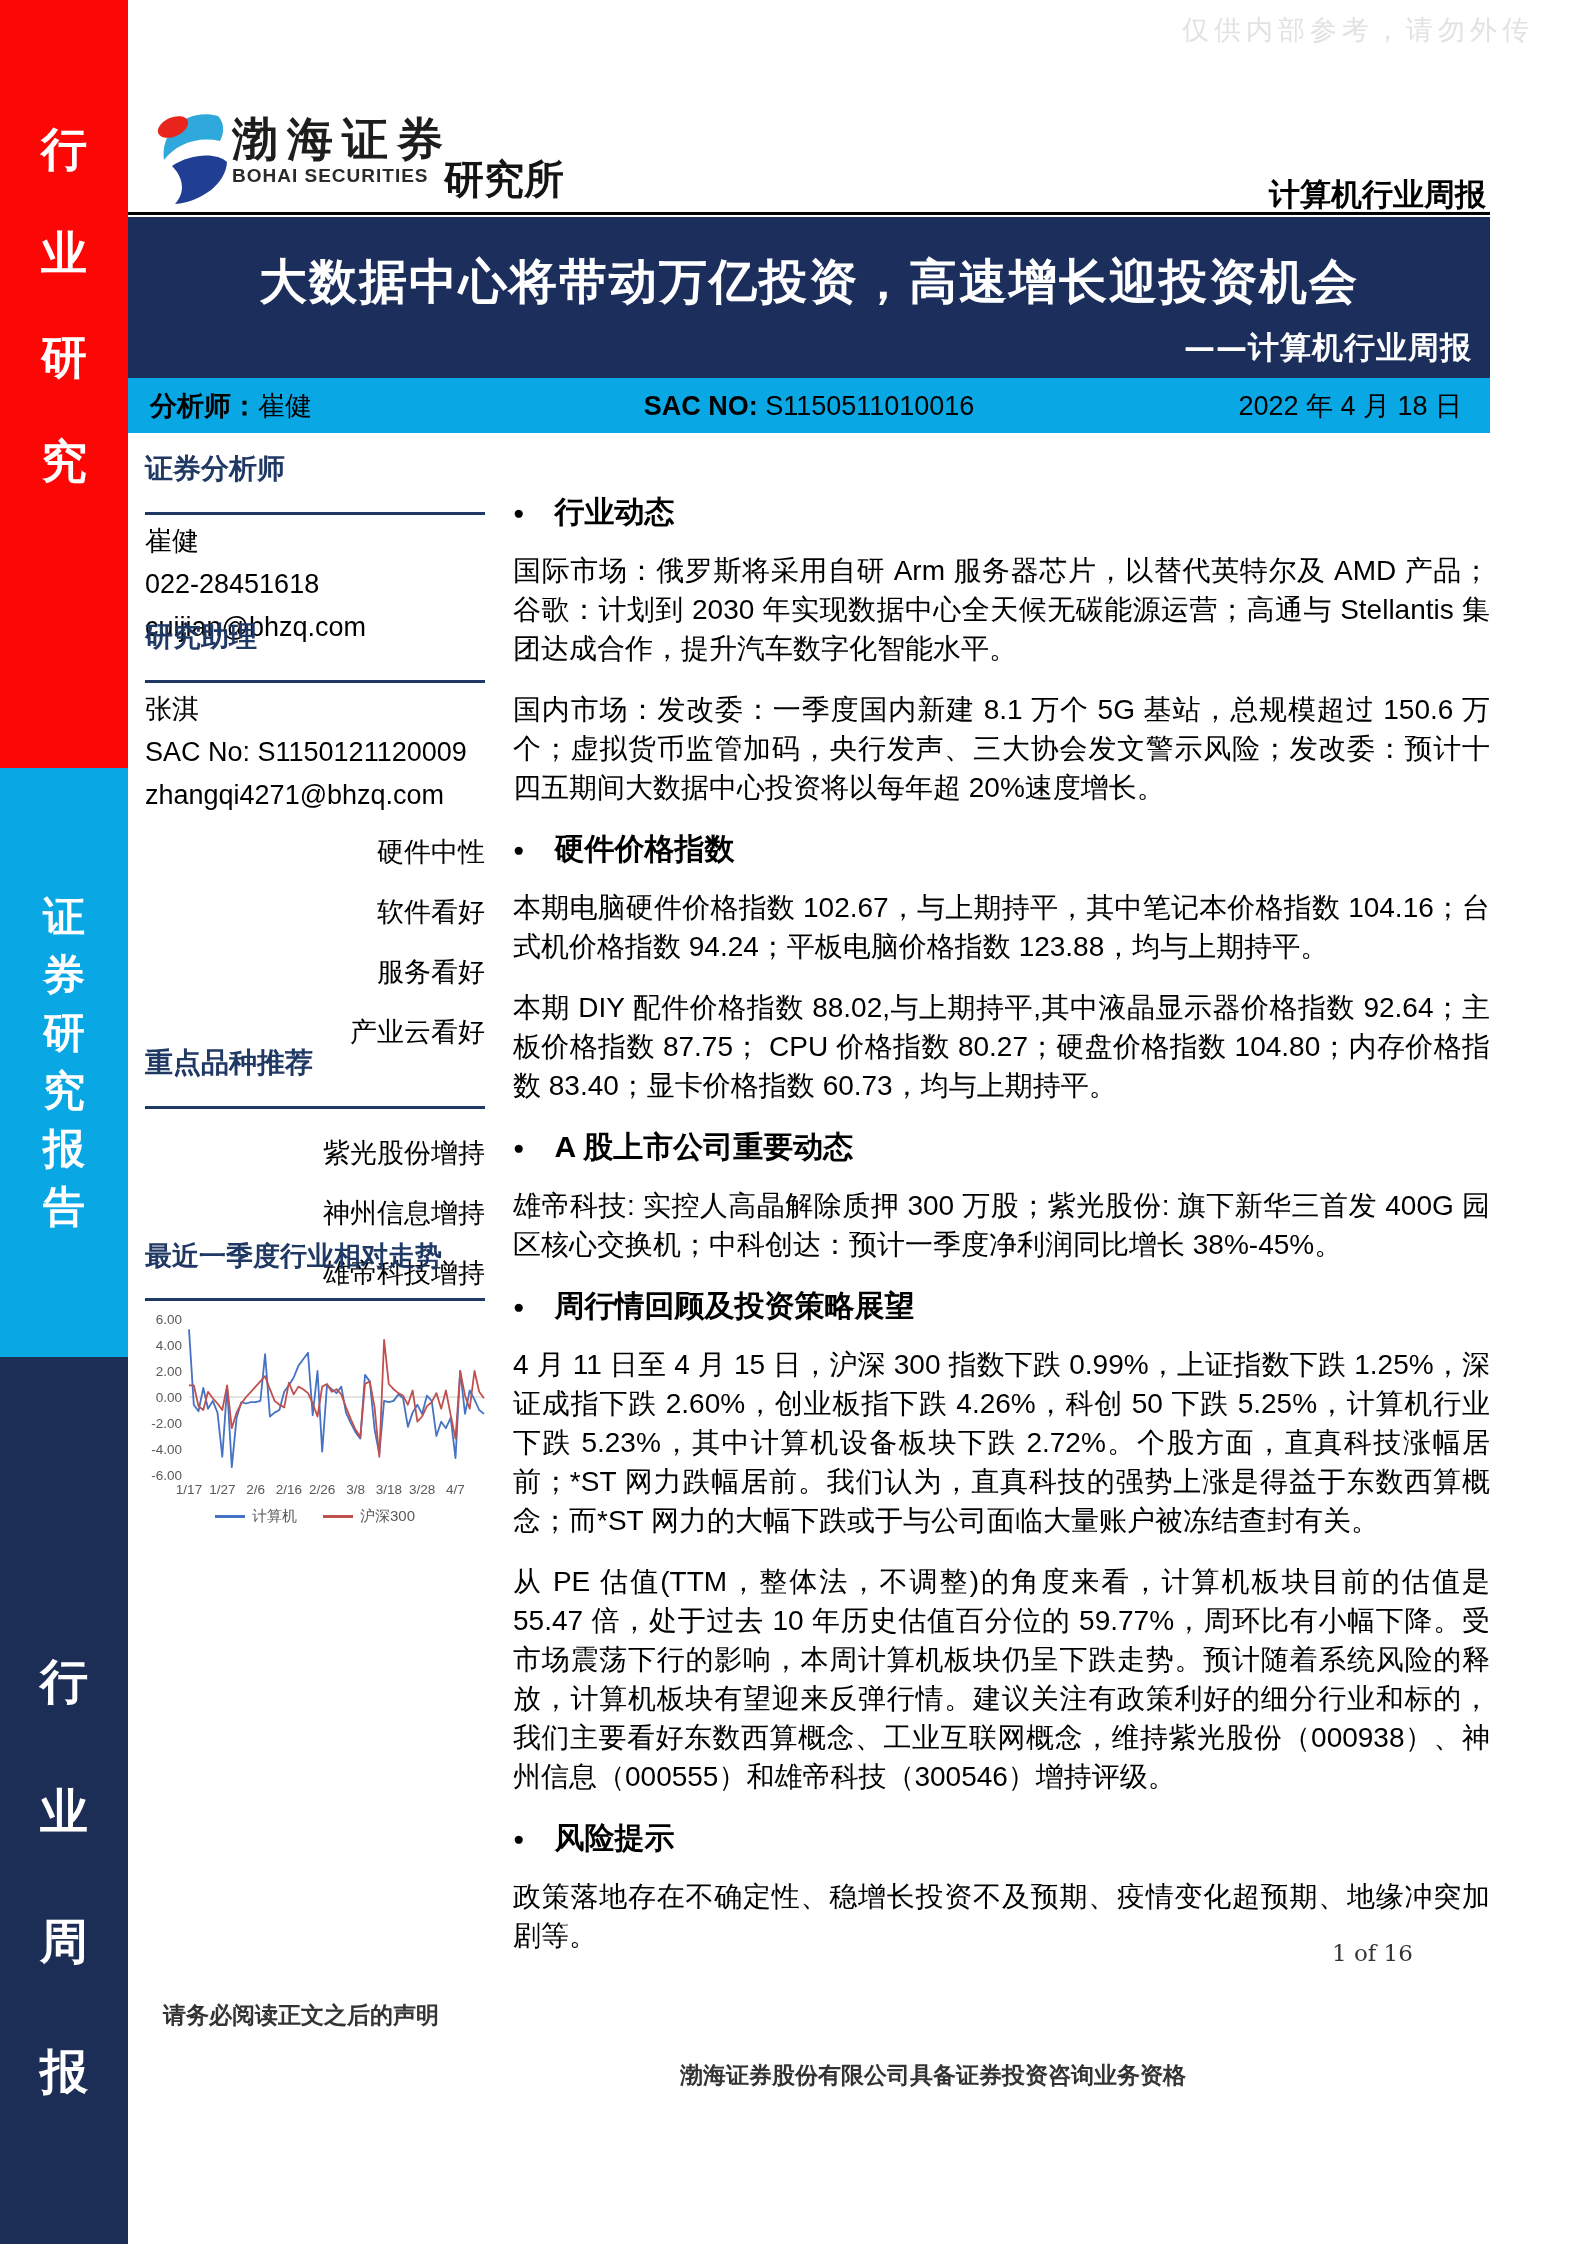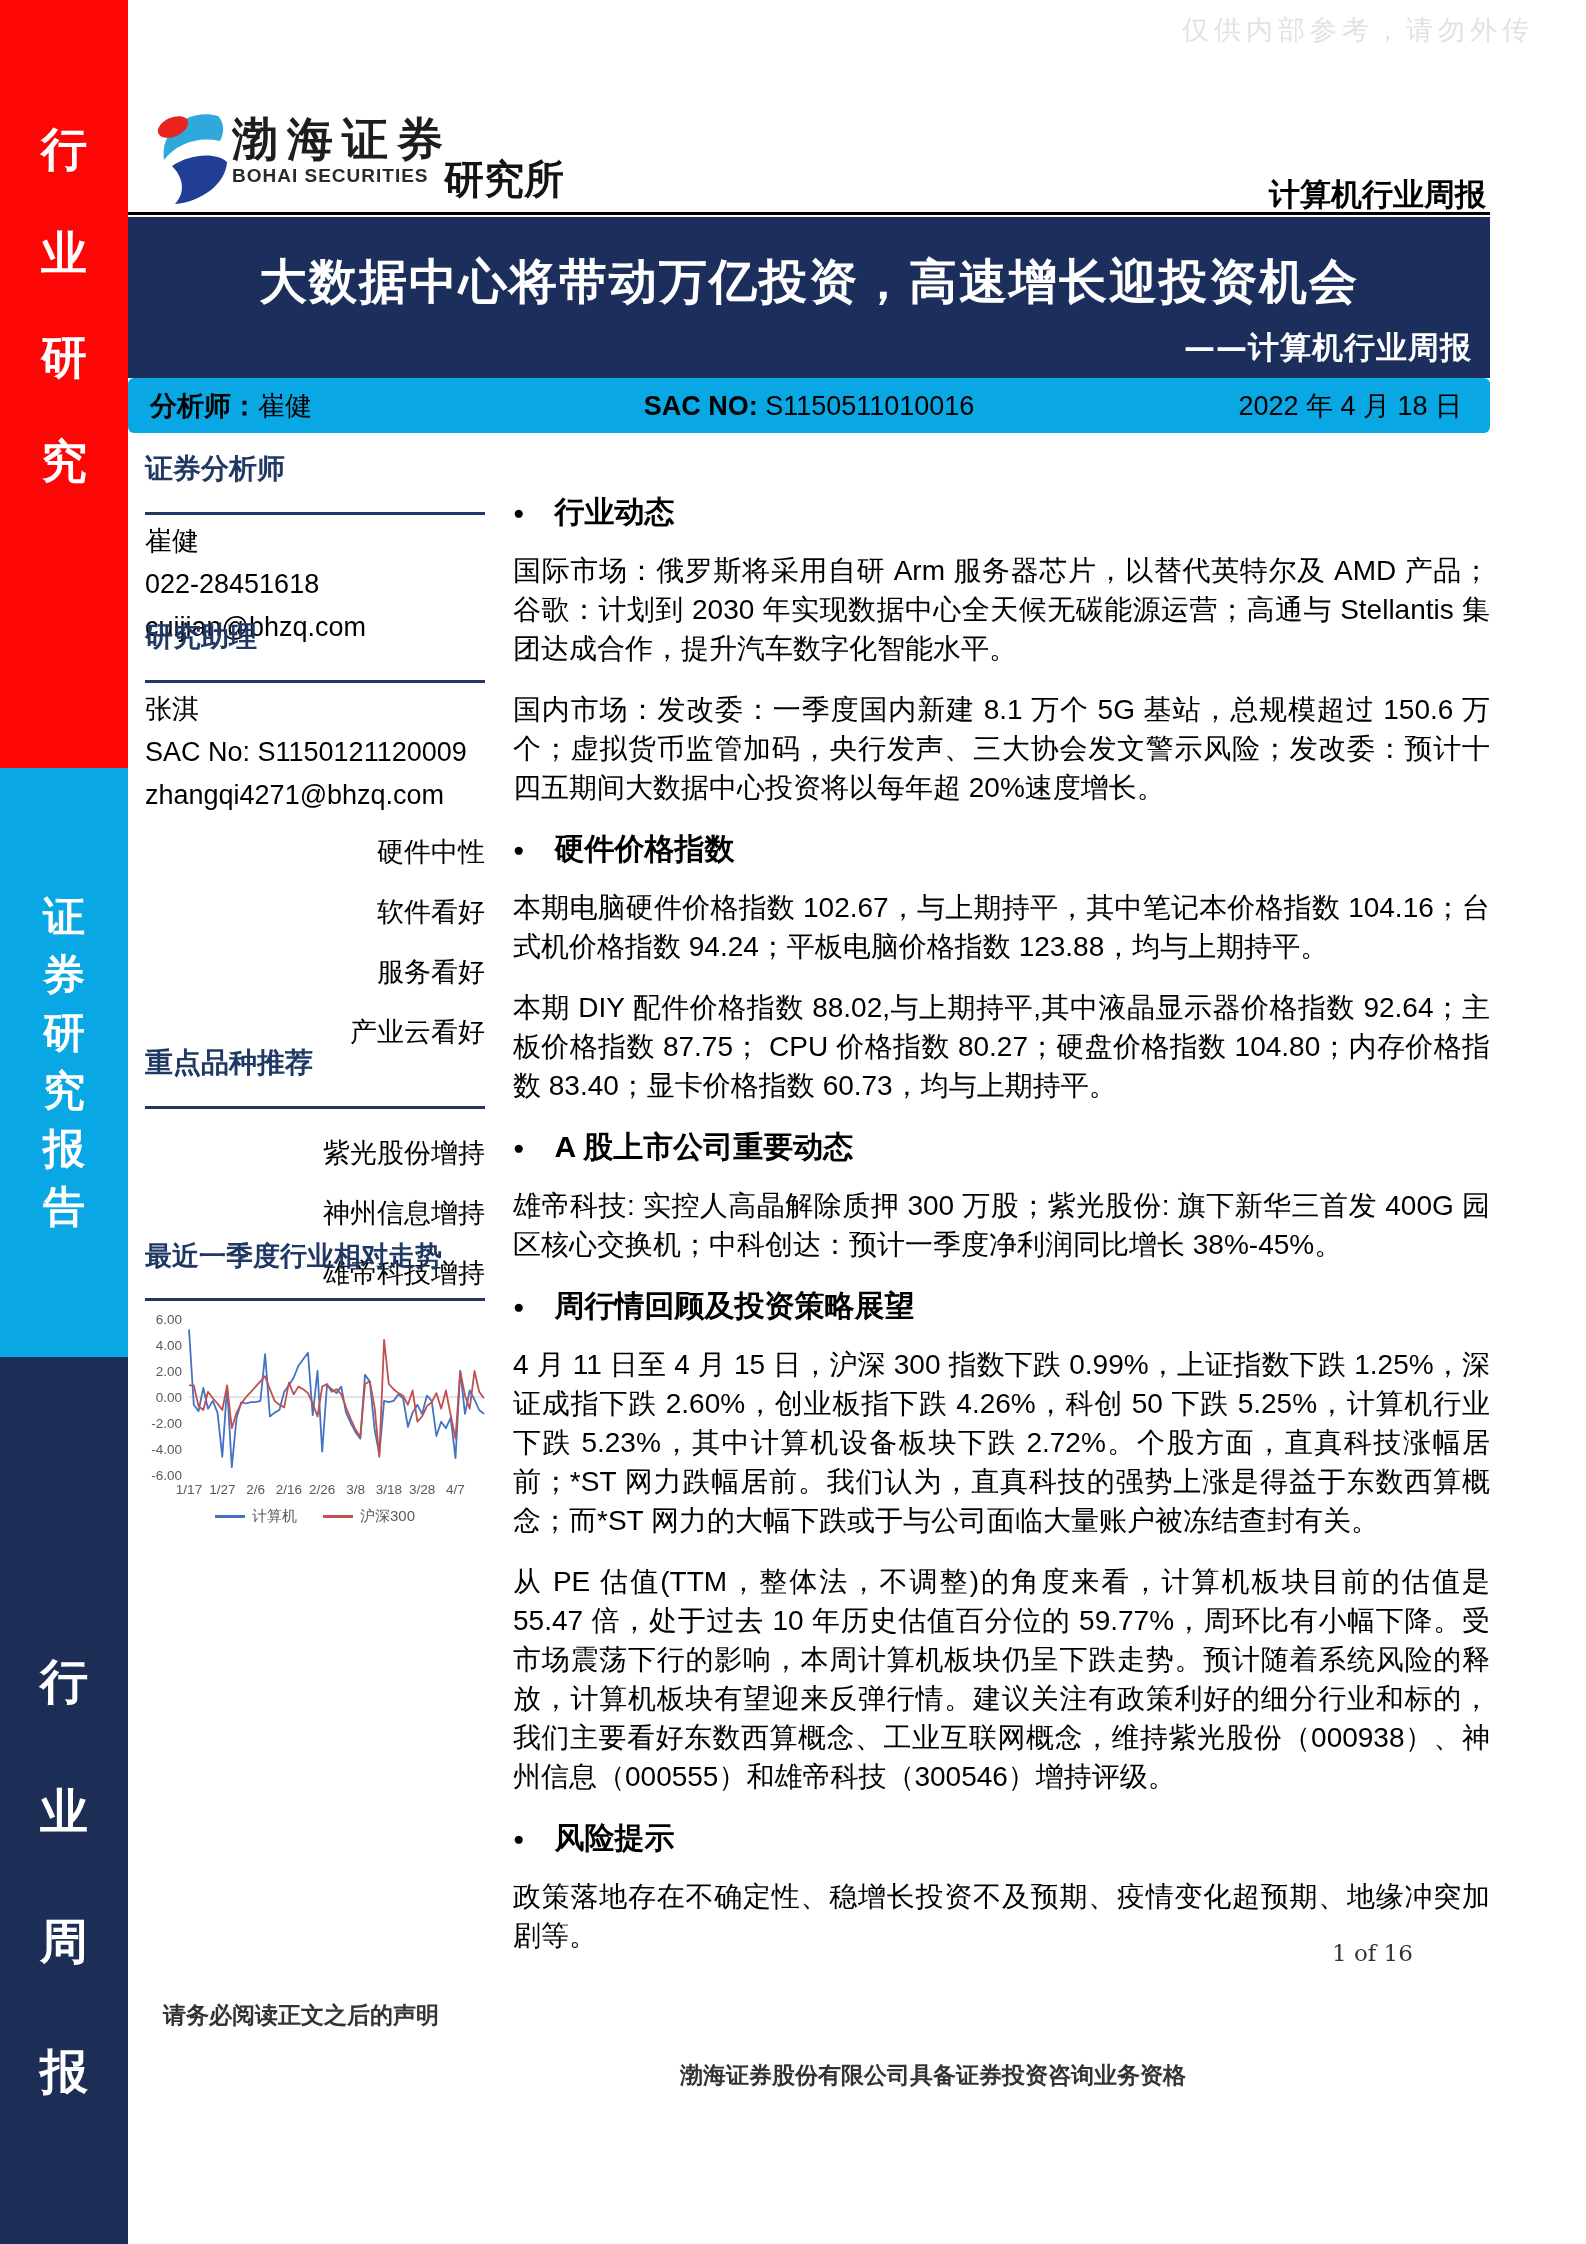--- a/index.html
+++ b/index.html
@@ -47,21 +47,21 @@
                  height:3px; background:#000; }
   .title-band { position:absolute; left:128px; top:217px; width:1362px;
                 height:161px; background:#1c2f5c; }
   .band-title { text-align:center; color:#fff; font-size:48px; font-weight:700;
                 padding-top:33px; letter-spacing:2px;
                 font-family:"DejaVu Serif", serif; }
   .band-subtitle { text-align:right; color:#fff; font-size:31px; font-weight:700;
                    padding-right:18px; margin-top:13px; letter-spacing:1px;
                    font-family:"DejaVu Serif", serif; }
   .meta-bar { position:absolute; left:128px; top:378px; width:1362px; height:55px;
-              background:#09a7e3; font-size:27px; color:#000;border-radius:6px; }
+              background:#09a7e3; font-size:27px; color:#000; }
   .meta-bar > span { position:absolute; top:50%; transform:translateY(-50%);
                      white-space:nowrap; }
   .meta-left { left:22px; }
   .meta-center { left:50%; transform:translate(-50%,-50%) !important; }
   .meta-right { right:28px; }
   .b { font-weight:700; }
 
   
   .col-block { position:absolute; left:145px; width:340px; }
   .col-heading { font-size:28px; font-weight:700; color:#1f3864;

